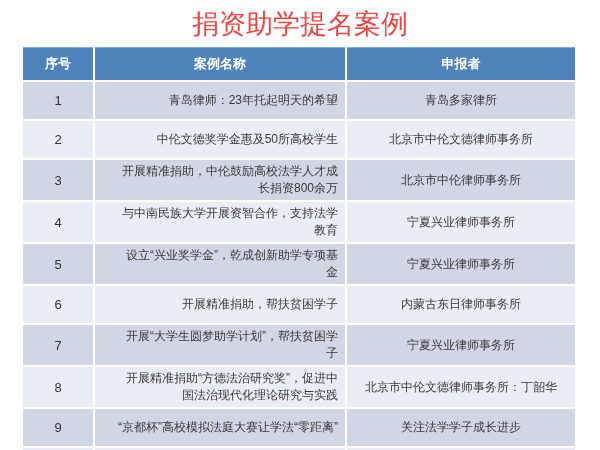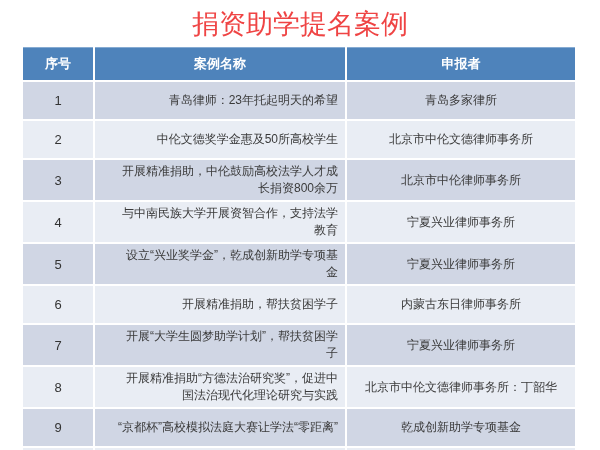--- a/index.html
+++ b/index.html
@@ -112,21 +112,21 @@
         <td class="col-appl">宁夏兴业律师事务所</td>
       </tr>
       <tr>
         <td class="col-index">8</td>
         <td class="col-case">开展精准捐助“方德法治研究奖”，促进中国法治现代化理论研究与实践</td>
         <td class="col-appl">北京市中伦文德律师事务所：丁韶华</td>
       </tr>
       <tr>
         <td class="col-index">9</td>
         <td class="col-case">“京都杯”高校模拟法庭大赛让学法“零距离”</td>
-        <td class="col-appl">乾成创新助学专项基金</td>
+        <td class="col-appl">关注法学学子成长进步</td>
       </tr>
       <tr>
         <td class="col-index">10</td>
         <td class="col-case">共同设立“乾成创新助学专项基金”，助力中国新生代律师发展</td>
         <td class="col-appl">北京乾成律师事务所</td>
       </tr>
     </tbody>
 </table>
 
 </body></html>

